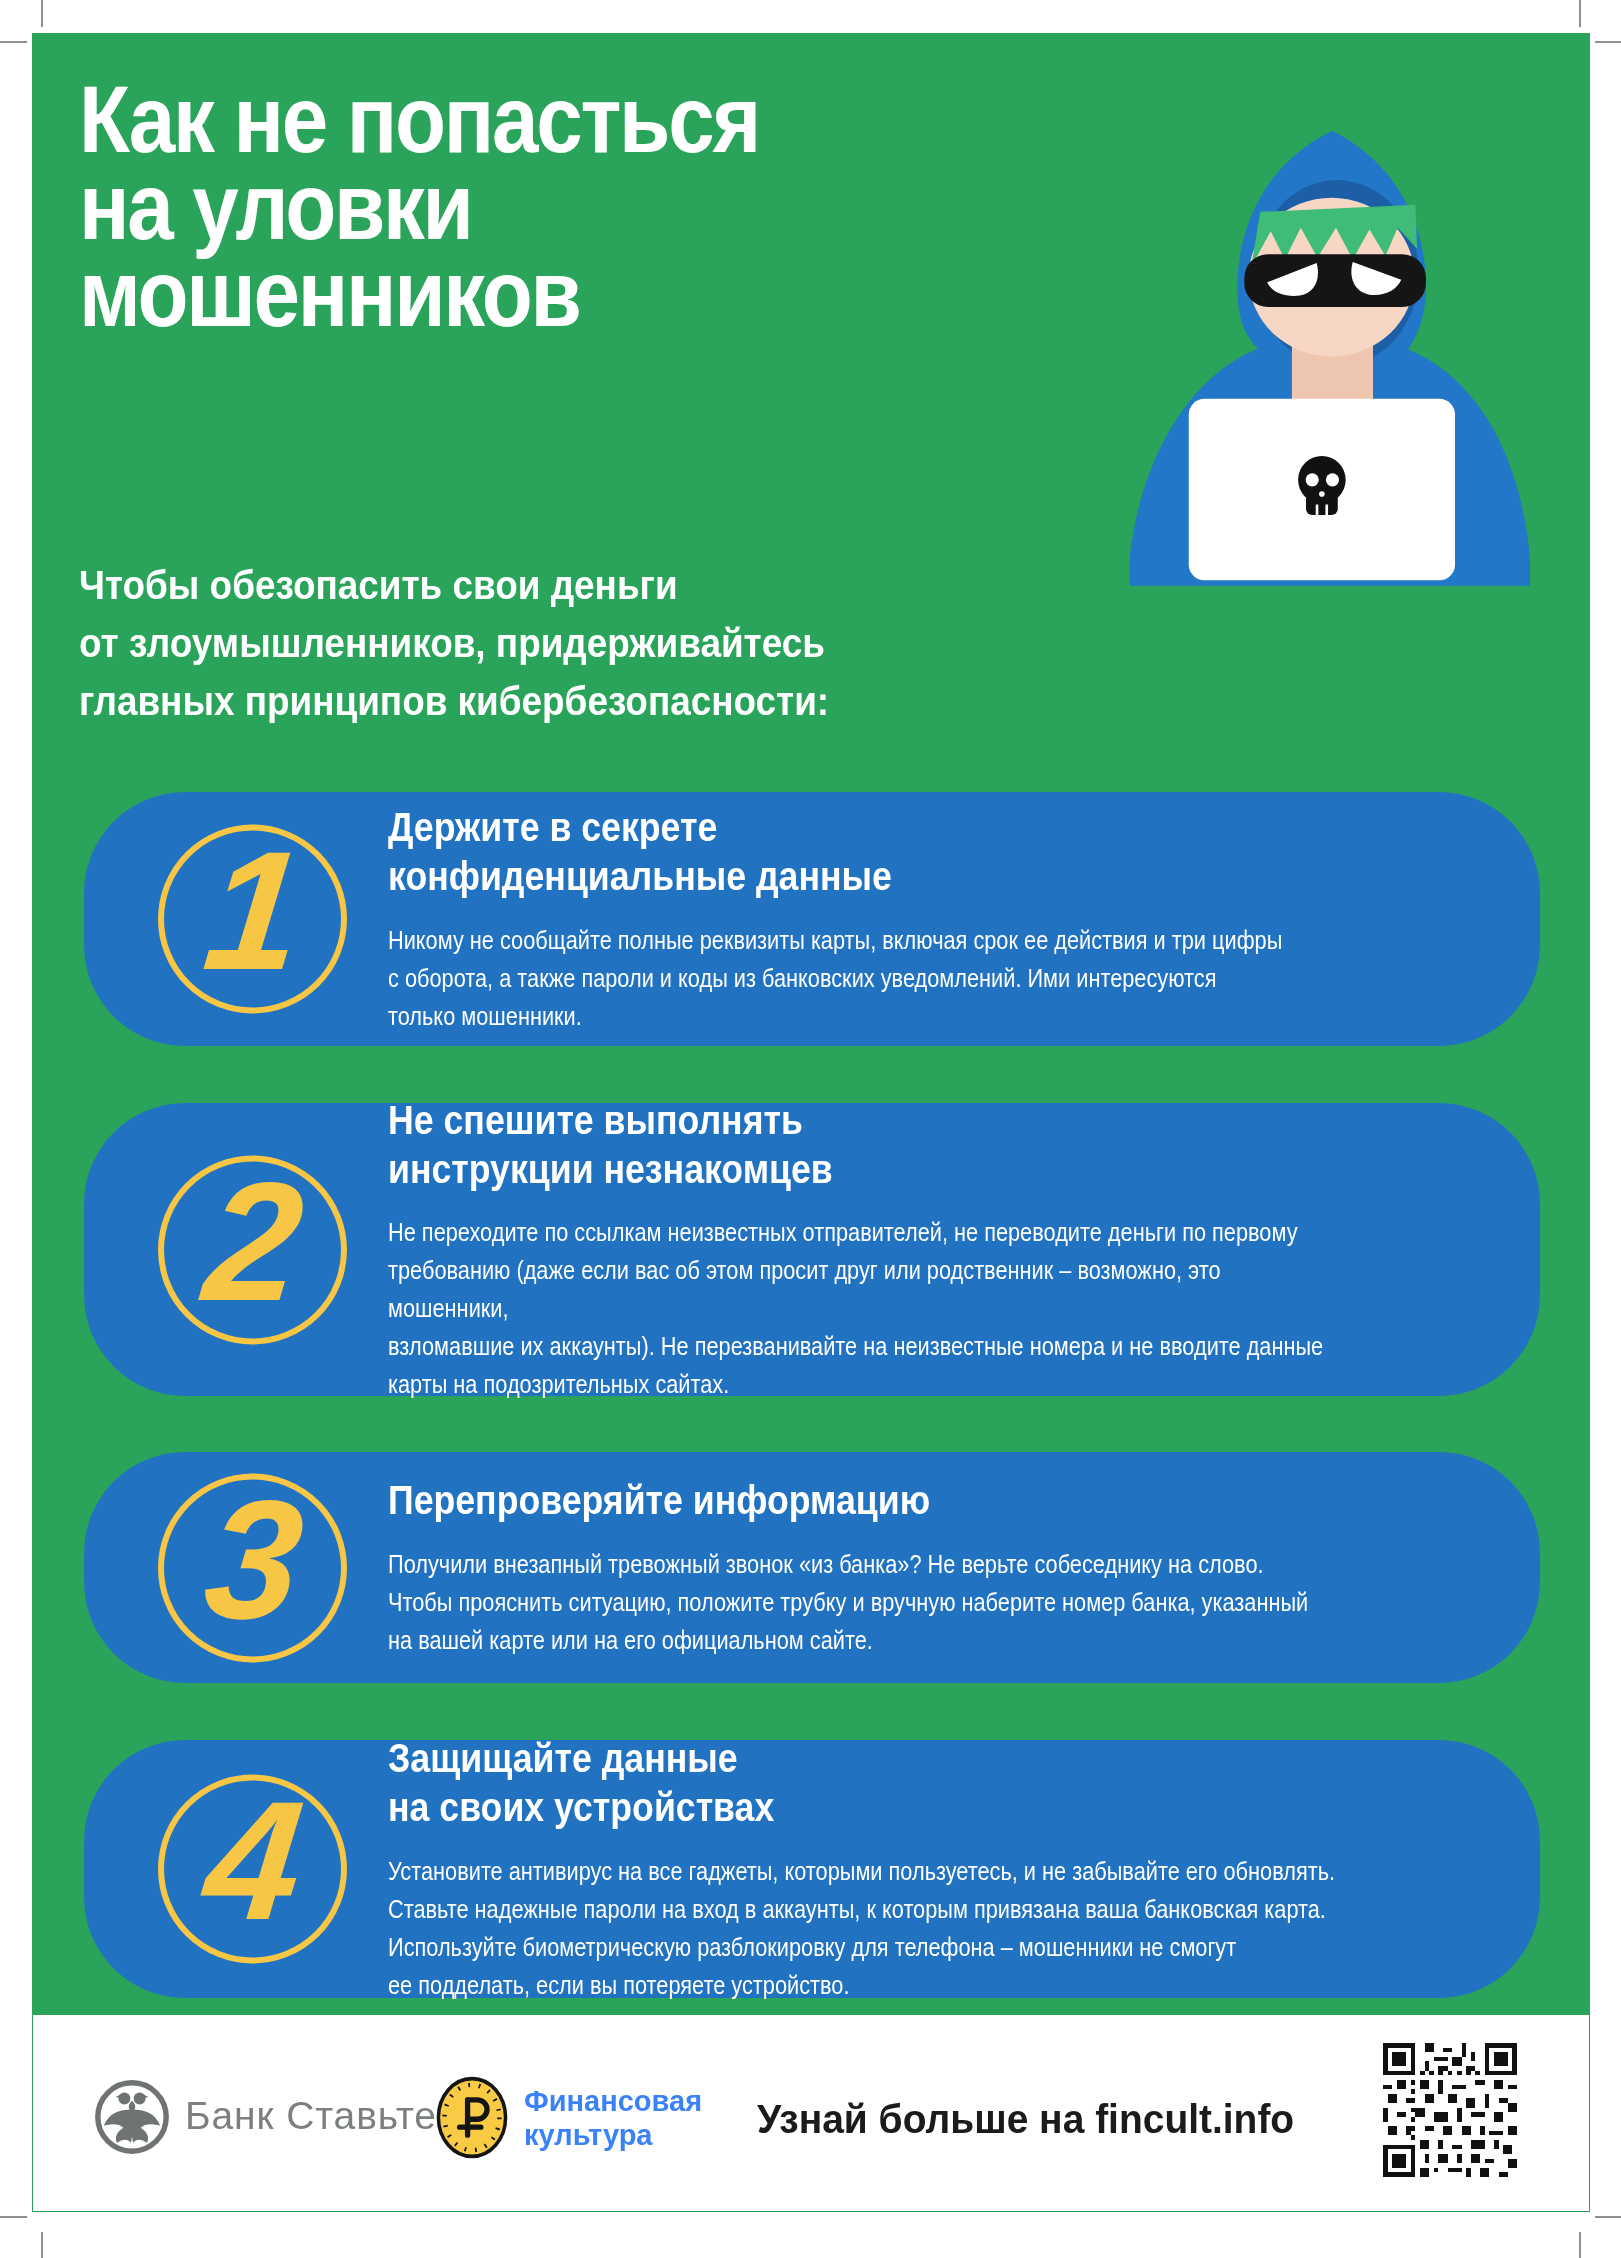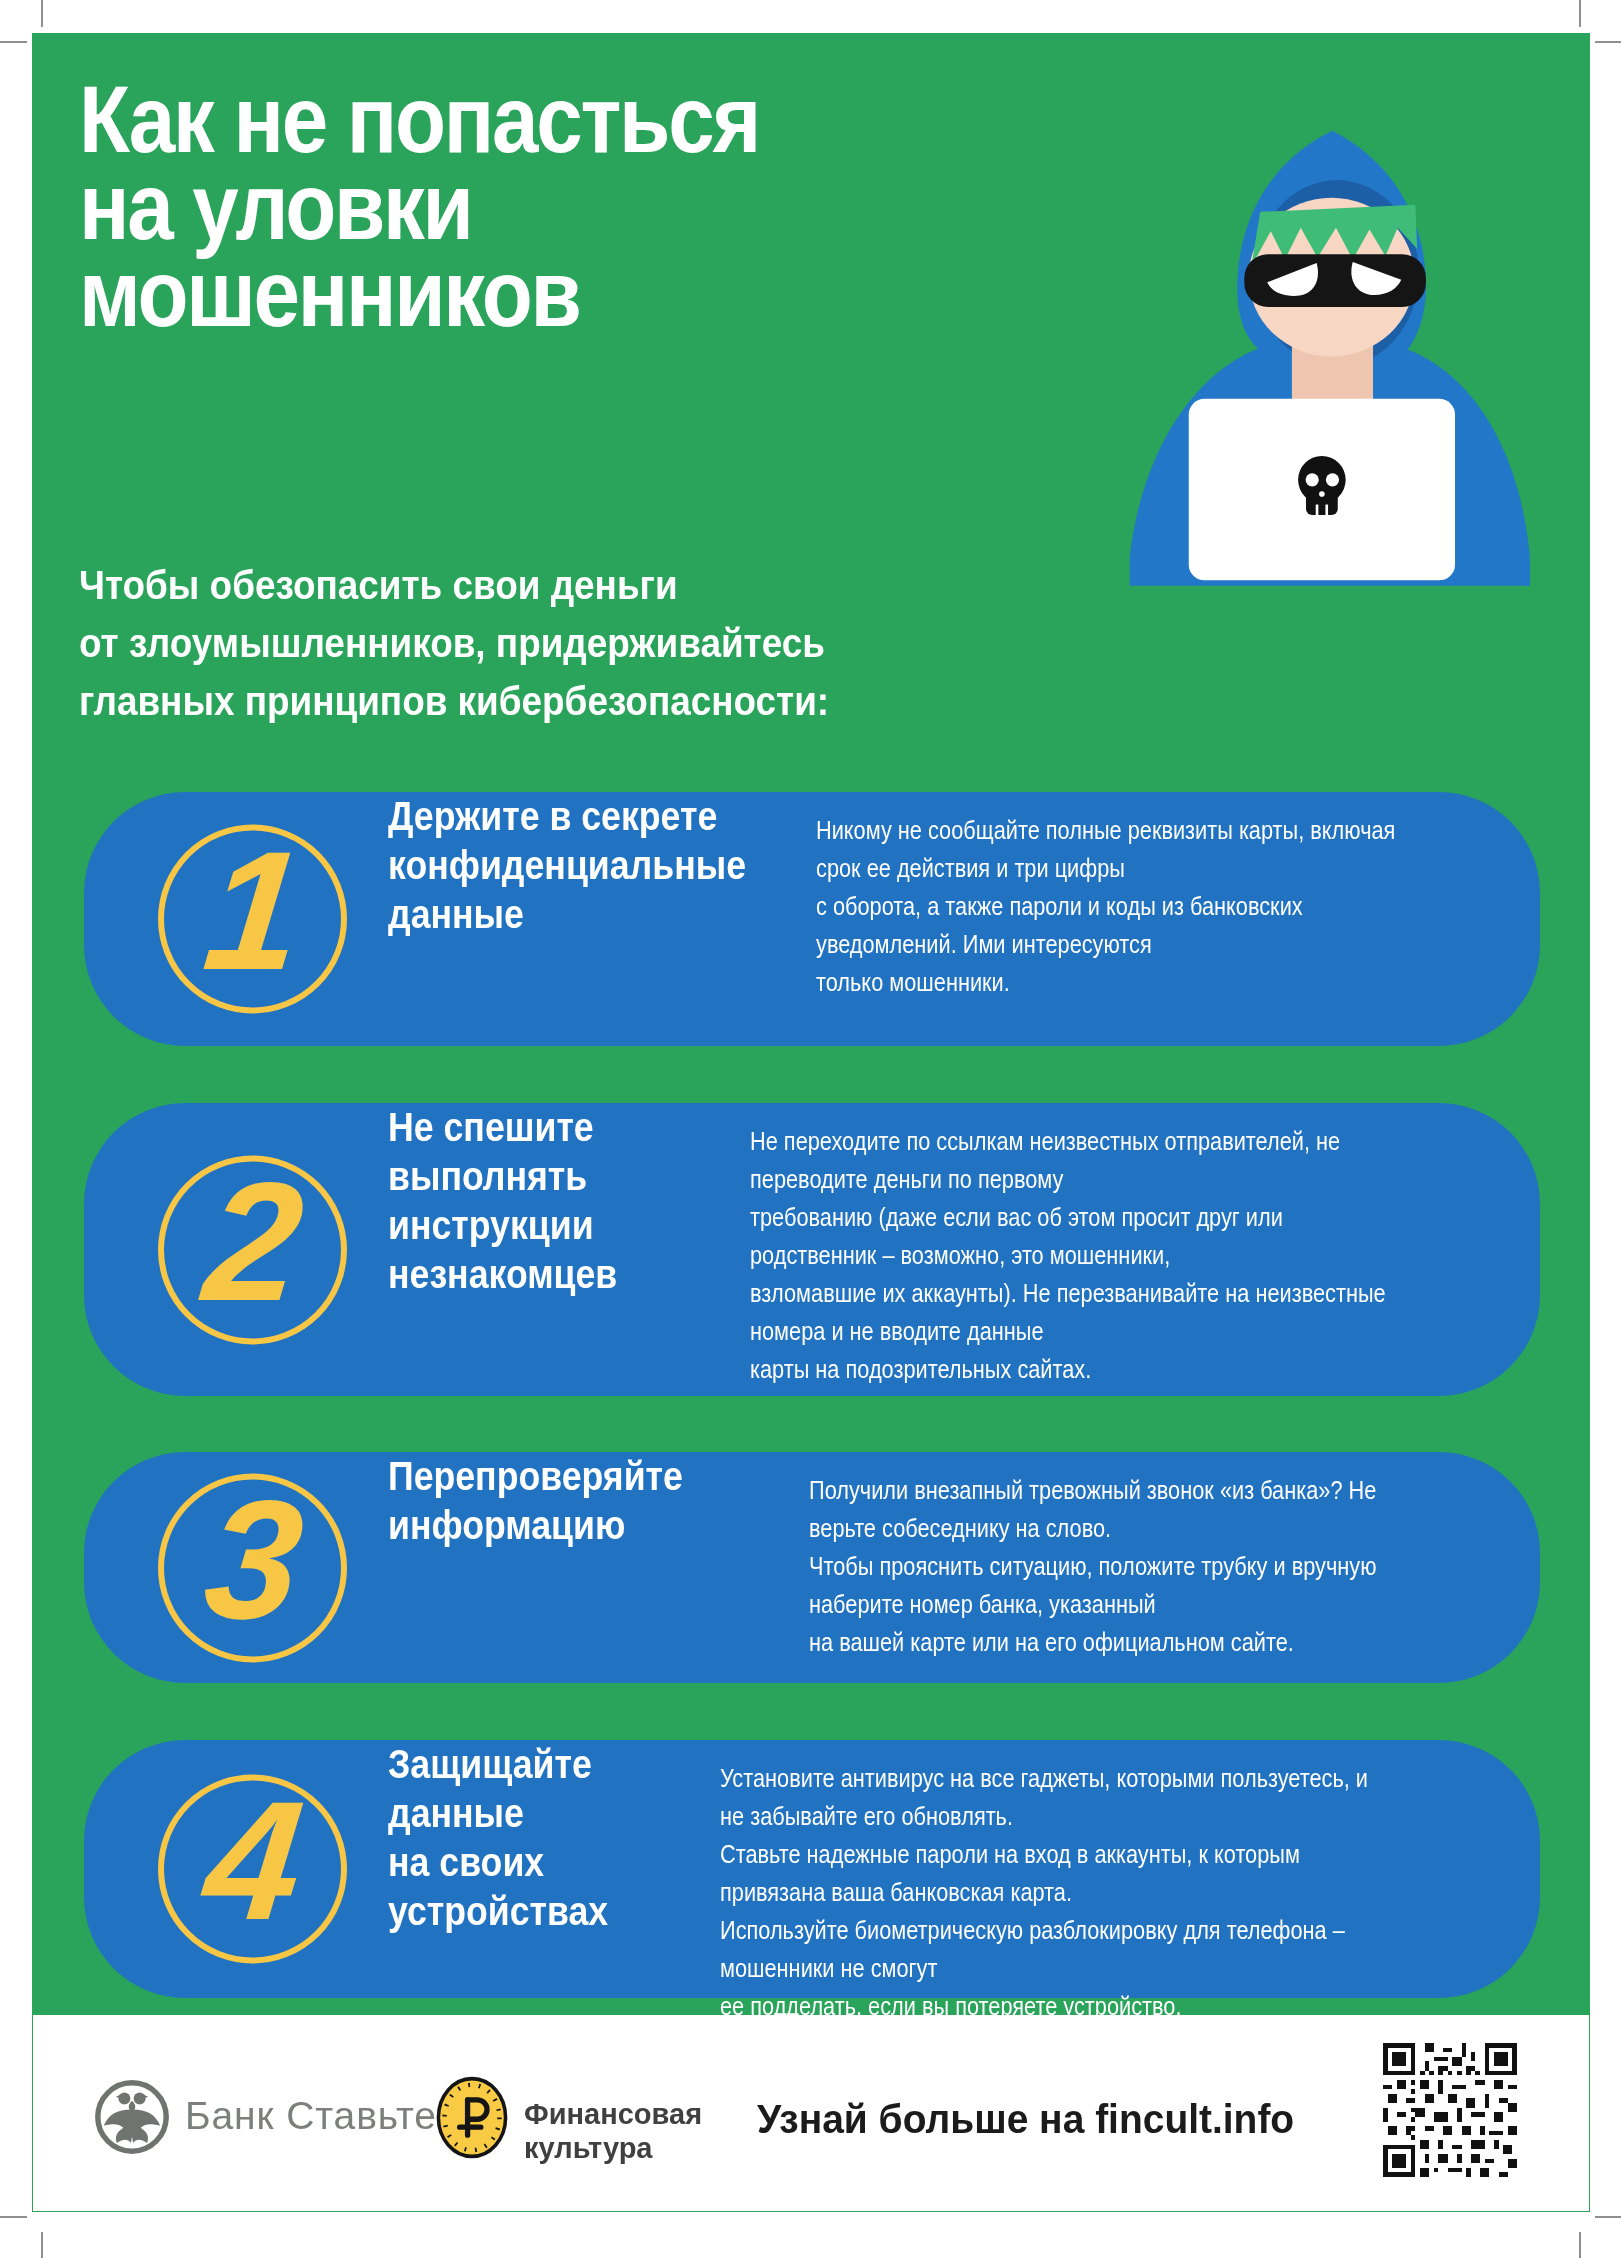--- a/index.html
+++ b/index.html
@@ -42,40 +42,40 @@
     position:absolute;left:74px;top:50%;transform:translateY(-50%);
     width:189px;height:189px;border:6.2px solid #f8c645;border-radius:50%;
     display:flex;align-items:center;justify-content:center;box-sizing:border-box;
   }
   .num{
     font-size:169px;font-weight:700;font-style:italic;color:#f8c645;
     transform:skewX(-6deg) translateY(-8.8px);line-height:1;
   }
   .sec-text{
     position:absolute;left:304px;right:26.5px;top:0;bottom:0;
-    display:flex;flex-direction:row;justify-content:center;gap:16px;
+    display:flex;flex-direction:column;justify-content:center;
   }
   .sec-heading{
     color:#ffffff;font-weight:700;font-size:41px;line-height:49px;
     white-space:pre-line;transform:scaleX(0.87);transform-origin:0 0;
   }
   .sec-body{
     margin-top:19.4px;color:#ffffff;font-weight:400;font-size:25.6px;line-height:38px;
     white-space:pre-line;transform:scaleX(0.85);transform-origin:0 0;
   }
   
   .cbr-logo{position:absolute;left:94px;top:2079px;width:76px;height:76px;}
   .cbr-name{
     position:absolute;left:185px;top:2094px;font-size:39px;color:#7b807c;
     font-weight:400;letter-spacing:0.9px;
   }
   .coin{position:absolute;left:434px;top:2075px;width:76px;height:85px;}
   .fincult-name{
     position:absolute;left:524px;top:2084px;font-size:29px;line-height:34px;
-    font-weight:700;color:#404040;white-space:pre-line;margin-top:13px;
+    font-weight:700;color:#3b82f6;white-space:pre-line;
   }
   .slogan{
     position:absolute;left:757px;top:2096px;font-size:41px;font-weight:700;color:#1b1b1b;
     transform:scaleX(0.95);transform-origin:0 0;
   }
   .qr{position:absolute;left:1383px;top:2043px;width:134px;height:134px;}
 </style>
 </head>
 <body>
 

